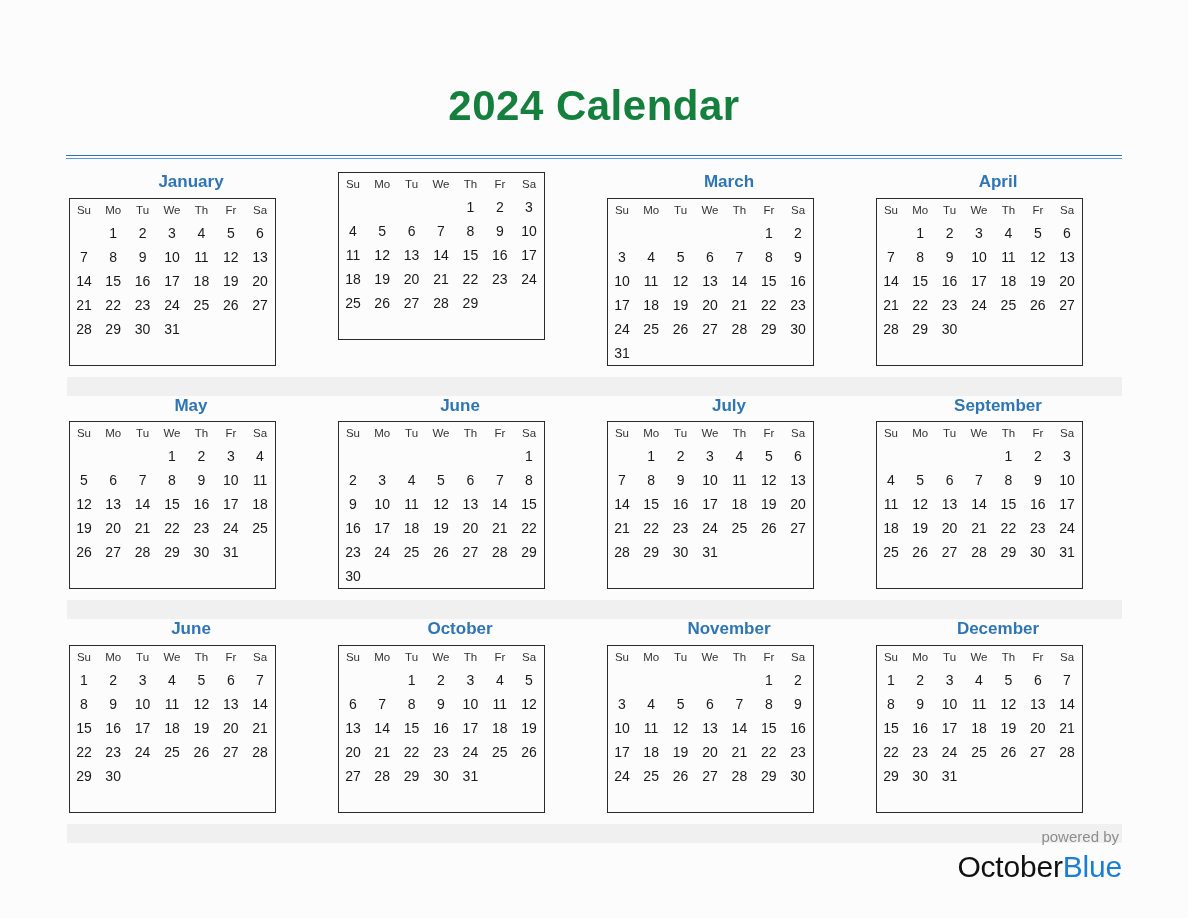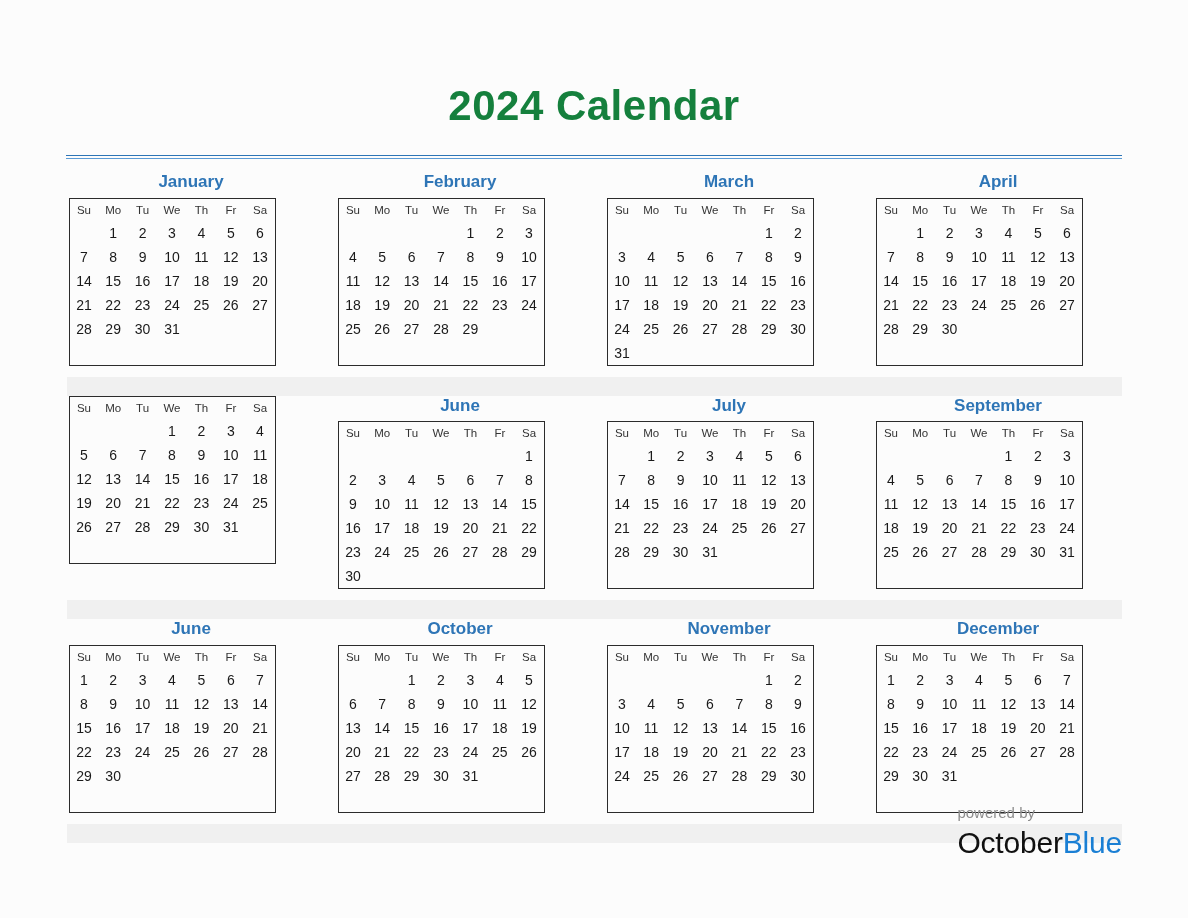--- a/index.html
+++ b/index.html
@@ -88,22 +88,22 @@
     text-align: center;
     height: 24px;
     padding: 0;
     vertical-align: middle;
   }
 
   
   .footer {
     position: absolute;
     right: 66px;
-    bottom: 60px;
-    text-align: left;
+    bottom: 36px;
+    text-align: right;
     line-height: 1;
   }
   .powered-by {
     font-size: 15px;
     color: #8c8c8c;
     padding-right: 3px;
   }
   .brand {
     font-size: 30px;
     margin-top: 8px;
@@ -188,21 +188,20 @@
                 <td></td>
                 <td></td>
                 <td></td>
                 <td></td>
                 <td></td>
               </tr>
             </tbody>
           </table>
         </div>
         <div class="month">
-          <div class="month-name">February</div>
           <table class="month-table">
             <thead>
               <tr>
                 <th>Su</th>
                 <th>Mo</th>
                 <th>Tu</th>
                 <th>We</th>
                 <th>Th</th>
                 <th>Fr</th>
                 <th>Sa</th>
@@ -407,20 +406,21 @@
                 <td></td>
                 <td></td>
               </tr>
             </tbody>
           </table>
         </div>
       </div>
       <div class="row-spacer"></div>
       <div class="month-row">
         <div class="month">
+          <div class="month-name">May</div>
           <table class="month-table">
             <thead>
               <tr>
                 <th>Su</th>
                 <th>Mo</th>
                 <th>Tu</th>
                 <th>We</th>
                 <th>Th</th>
                 <th>Fr</th>
                 <th>Sa</th>

